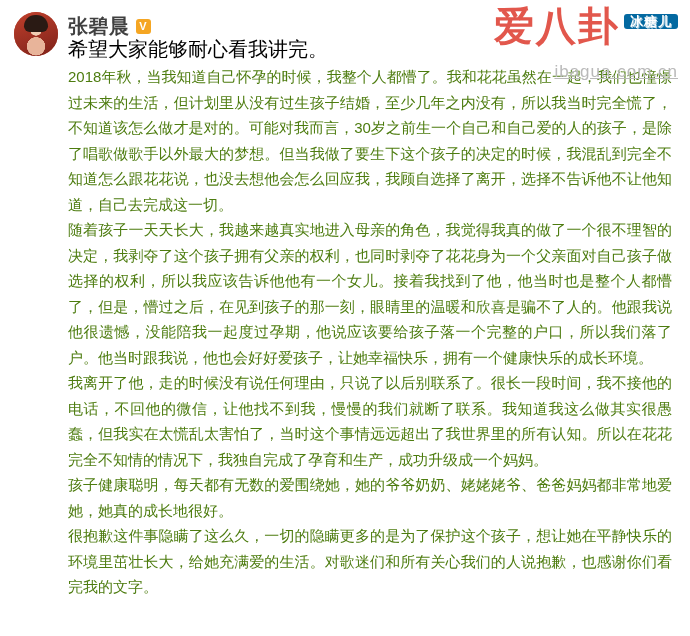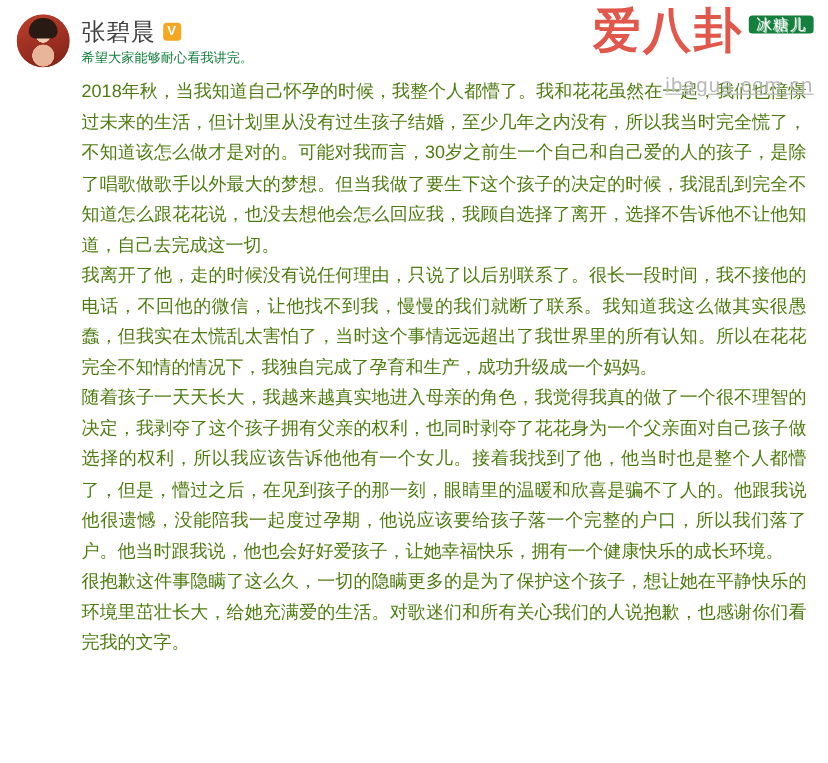--- a/index.html
+++ b/index.html
@@ -58,21 +58,21 @@
   .name-wrap {
     margin-left: 10px;
     display: flex;
     align-items: center;
     height: 30px;
     padding-top: 1px;
   }
   .username {
     font-size: 20px;
     color: #404040;
-    font-weight: normal;
+    font-weight: bold;
     letter-spacing: 0.5px;
   }
   .verify-badge {
     display: inline-block;
     width: 15px;
     height: 15px;
     background: #f5a623;
     border-radius: 3px;
     margin-left: 6px;
     color: #ffffff;
@@ -94,48 +94,48 @@
     font-family: "DejaVu Serif", "Liberation Serif", serif;
     font-size: 40px;
     font-weight: bold;
     color: #e2574c;
     line-height: 1;
     letter-spacing: 2px;
     text-shadow: 1px 1px 0 rgba(255,255,255,0.6);
   }
   .wm-badge {
     display: inline-block;
-    background: #15803d;
+    background: #0369a1;
     color: #ffffff;
     font-size: 13px;
     padding: 1px 6px;
     border-radius: 3px;
     vertical-align: 14px;
     margin-left: 4px;
     letter-spacing: 1px;
     font-family: "Liberation Sans", sans-serif;
-    font-weight: normal;
+    font-weight: bold;
   }
   .wm-url {
     font-size: 17px;
     color: #b9b9b9;
     letter-spacing: 1px;
     margin-top: 16px;
     text-decoration: underline;
   }
 
   
   .content {
     margin-left: 54px;
     margin-top: -26px;
     padding-right: 4px;
   }
   .lead {
-    font-size: 11px;
-    color: #15803d;
+    font-size: 20px;
+    color: #000000;
     line-height: 26px;
     margin: 0 0 2px 0;
   }
   .para {
     font-size: 15px;
     color: #4d7c0f;
     line-height: 25.5px;
     margin: 0;
     text-align: justify;
     text-justify: inter-ideograph;
@@ -158,18 +158,19 @@
     </div>
     <div class="name-wrap">
       <span class="username">张碧晨</span>
       <span class="verify-badge">V</span>
     </div>
   </div>
 
   <div class="content">
     <p class="lead">希望大家能够耐心看我讲完。</p>
     <p class="para">2018年秋，当我知道自己怀孕的时候，我整个人都懵了。我和花花虽然在一起，我们也憧憬过未来的生活，但计划里从没有过生孩子结婚，至少几年之内没有，所以我当时完全慌了，不知道该怎么做才是对的。可能对我而言，30岁之前生一个自己和自己爱的人的孩子，是除了唱歌做歌手以外最大的梦想。但当我做了要生下这个孩子的决定的时候，我混乱到完全不知道怎么跟花花说，也没去想他会怎么回应我，我顾自选择了离开，选择不告诉他不让他知道，自己去完成这一切。</p>
+    <p class="para">随着孩子一天天长大，我越来越真实地进入母亲的角色，我觉得我真的做了一个很不理智的决定，我剥夺了这个孩子拥有父亲的权利，也同时剥夺了花花身为一个父亲面对自己孩子做选择的权利，所以我应该告诉他他有一个女儿。接着我找到了他，他当时也是整个人都懵了，但是，懵过之后，在见到孩子的那一刻，眼睛里的温暖和欣喜是骗不了人的。他跟我说他很遗憾，没能陪我一起度过孕期，他说应该要给孩子落一个完整的户口，所以我们落了户。他当时跟我说，他也会好好爱孩子，让她幸福快乐，拥有一个健康快乐的成长环境。</p>
     <p class="para">我离开了他，走的时候没有说任何理由，只说了以后别联系了。很长一段时间，我不接他的电话，不回他的微信，让他找不到我，慢慢的我们就断了联系。我知道我这么做其实很愚蠢，但我实在太慌乱太害怕了，当时这个事情远远超出了我世界里的所有认知。所以在花花完全不知情的情况下，我独自完成了孕育和生产，成功升级成一个妈妈。</p>
-    <p class="para">随着孩子一天天长大，我越来越真实地进入母亲的角色，我觉得我真的做了一个很不理智的决定，我剥夺了这个孩子拥有父亲的权利，也同时剥夺了花花身为一个父亲面对自己孩子做选择的权利，所以我应该告诉他他有一个女儿。接着我找到了他，他当时也是整个人都懵了，但是，懵过之后，在见到孩子的那一刻，眼睛里的温暖和欣喜是骗不了人的。他跟我说他很遗憾，没能陪我一起度过孕期，他说应该要给孩子落一个完整的户口，所以我们落了户。他当时跟我说，他也会好好爱孩子，让她幸福快乐，拥有一个健康快乐的成长环境。</p>
+    <p class="para">孩子健康聪明，每天都有无数的爱围绕她，她的爷爷奶奶、姥姥姥爷、爸爸妈妈都非常地爱她，她真的成长地很好。</p>
     <p class="para">很抱歉这件事隐瞒了这么久，一切的隐瞒更多的是为了保护这个孩子，想让她在平静快乐的环境里茁壮长大，给她充满爱的生活。对歌迷们和所有关心我们的人说抱歉，也感谢你们看完我的文字。</p>
   </div>
 
 </div>
 
 </body></html>

